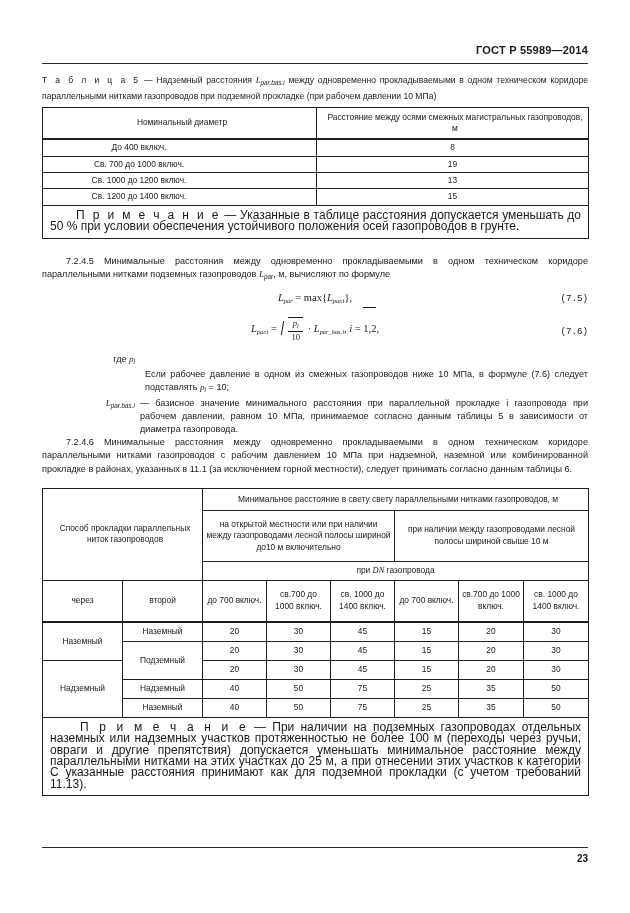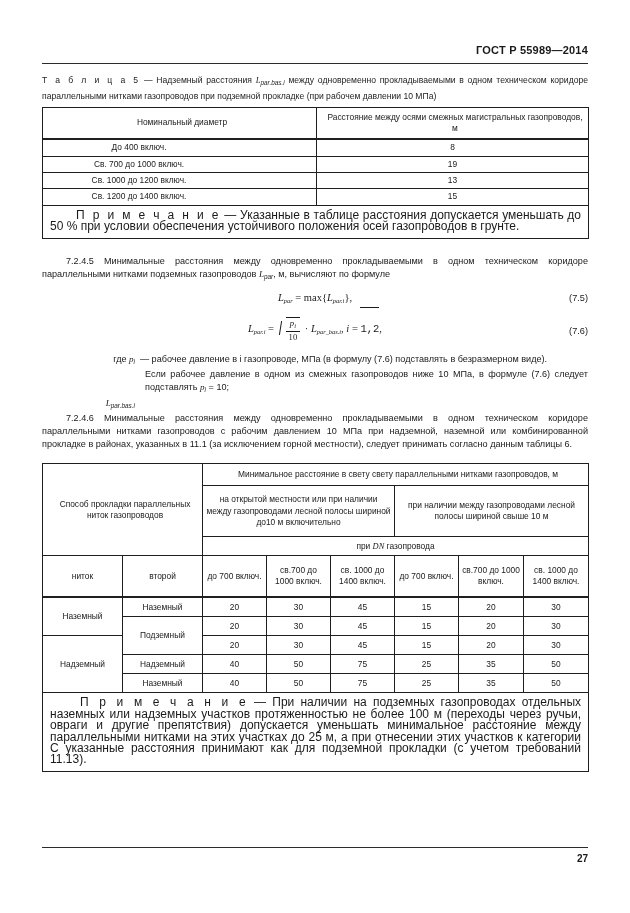--- a/index.html
+++ b/index.html
@@ -80,21 +80,21 @@
     left: 0; right: 0;
     text-align: center;
     font-size: 10.5px;
     font-family: "Liberation Serif", serif;
   }
   .formula-num {
     position: absolute;
     right: 0;
     top: 1px;
     font-size: 9.2px;
-    font-family: Liberation Sans, sans-serif;
+    font-family: Liberation Mono, monospace;
   }
   .formula-row.tall .formula-num { top: 9px; }
 
   i.v { font-style: italic; font-family: "Liberation Serif", serif; }
   sub.s {
     font-size: 6.4px;
     font-style: italic;
     vertical-align: -2px;
     letter-spacing: 0;
   }
@@ -122,21 +122,21 @@
     line-height: 10px;
     border-top: 1px solid #1a1a1a;
     padding-top: 0px;
   }
   .frac .num {
     display: block;
     border-bottom: 1px solid #1a1a1a;
     padding: 0 3px 0 3px;
   }
   .frac .den { display: block; padding: 0 3px; }
-  .overline { border-top: 1px solid #1a1a1a; padding-top: 15px; font-family: Liberation Mono, monospace; }
+  .overline { border-top: 1px solid #1a1a1a; padding-top: 15px; }
 
   
   .deflist { margin-top: 4px; }
   .defrow {
     display: flex;
     font-size: 9.1px;
     line-height: 13.2px;
   }
   .defrow .lead {
     width: 98px;
@@ -268,25 +268,25 @@
     </div>
 
     <div class="formula-row tall">
       <div class="formula-body"><i class="v">L</i><sub class="s">par.i</sub><span> = </span><span class="sqrt"><span class="frac"><span class="num"><i class="v">p</i><sub class="s">i</sub></span><span class="den">10</span></span></span><span> · </span><i class="v">L</i><sub class="s">par_bas.i</sub><span>, </span><i class="v">i</i><span> = </span><span class="overline">1,2</span><span>,</span></div>
       <div class="formula-num">(7.6)</div>
     </div>
 
     <div class="deflist">
       <div class="defrow">
         <div class="lead"><span>где  </span><i class="v">p</i><sub class="s">i</sub></div>
-        <div class="body"> — рабочее давление в i газопроводе, МПа (в формулу (7.6) подставлять в безразмерном виде).</div>
       </div>
       <div class="defcont"><span>Если рабочее давление в одном из смежных газопроводов ниже 10 МПа, в формуле (7.6) следует подставлять </span><i class="v">p</i><sub class="s">i</sub><span> = 10;</span></div>
       <div class="defrow">
         <div class="lead"><i class="v">L</i><sub class="s">par.bas.i</sub></div>
+        <div class="body"> — базисное значение минимального расстояния при параллельной прокладке i газопровода при рабочем давлении, равном 10 МПа, принимаемое согласно данным таблицы 5 в зависимости от диаметра газопровода.</div>
       </div>
     </div>
 
     <p class="para indent"><span>7.2.4.6</span><span> Минимальные расстояния между одновременно прокладываемыми в одном техническом коридоре параллельными нитками газопроводов с рабочим давлением 10 МПа при надземной, наземной или комбинированной прокладке в районах, указанных в 11.1 (за исключением горной местности), следует принимать согласно данным таблицы 6.</span></p>
 
     <div class="spacer-md"></div>
 
 
     <table class="gost">
       <colgroup>
@@ -305,21 +305,21 @@
           <th colspan="6" class="t6-hcap outer-top">Минимальное расстояние в свету свету параллельными нитками газопроводов, м</th>
         </tr>
         <tr>
           <th colspan="3" class="t6-sub">на открытой местности или при наличии между газопроводами лесной полосы шириной до10 м включительно</th>
           <th colspan="3" class="t6-sub">при наличии между газопроводами лесной полосы шириной свыше 10 м</th>
         </tr>
         <tr>
           <th colspan="6" class="t6-dn">при <i class="v">DN</i> газопровода</th>
         </tr>
         <tr>
-          <th class="t6-cols thead-bottom">ниток</th>
+          <th class="t6-cols thead-bottom">через</th>
           <th class="t6-cols thead-bottom">второй</th>
           <th class="t6-cols thead-bottom">до 700 включ.</th>
           <th class="t6-cols thead-bottom">св.700 до 1000 включ.</th>
           <th class="t6-cols thead-bottom">св. 1000 до 1400 включ.</th>
           <th class="t6-cols thead-bottom">до 700 включ.</th>
           <th class="t6-cols thead-bottom">св.700 до 1000 включ.</th>
           <th class="t6-cols thead-bottom">св. 1000 до 1400 включ.</th>
         </tr>
 
         <tr class="t6-data">
@@ -371,15 +371,15 @@
 
         <tr>
           <td colspan="8" class="note-cell nt"><span class="spaced">П р и м е ч а н и е</span><span>  — При наличии на подземных газопроводах отдельных наземных или надземных участков протяженностью не более 100 м (переходы через ручьи, овраги и другие препятствия) допускается уменьшать минимальное расстояние между параллельными нитками на этих участках до 25 м, а при отнесении этих участков к категории С указанные расстояния принимают как для подземной прокладки (с учетом требований 11.13).</span></td>
         </tr>
       </tbody>
     </table>
 
   </div>
 
   <div class="footer-rule"></div>
-  <div class="page-num">27</div>
+  <div class="page-num">23</div>
 
 </div>
 
 </body></html>

